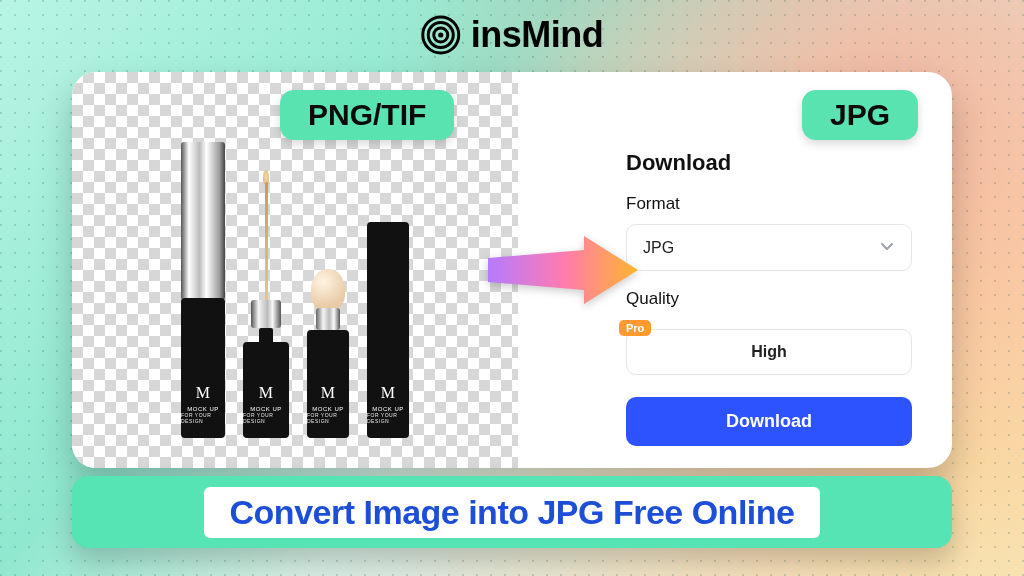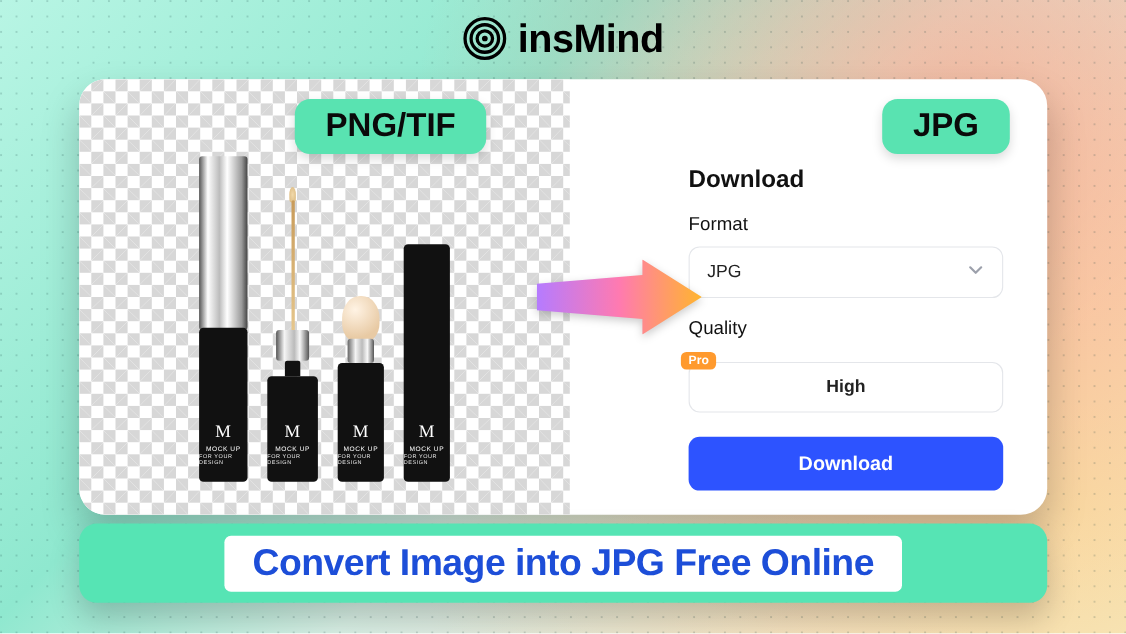--- a/index.html
+++ b/index.html
@@ -66,21 +66,21 @@
   .p3 { display:flex; flex-direction:column; align-items:center; }
   .p3 .ball { width:34px; height:42px; background:radial-gradient(circle at 35% 30%, #fff3e4, #e8caa4 70%); border-radius:48% 48% 40% 40%; }
   .p3 .ferrule { width:24px; height:22px; background:linear-gradient(90deg,#666,#f4f4f4 30%,#bbb 55%,#f8f8f8 75%,#555); border-radius:3px; margin-top:-3px;}
   .p3 .tube { height:108px; width:42px; }
   .p4 .tube { height:216px; width:42px; }
   .pill {
     position:absolute; background:#59e3b1; color:#0a0a0a;
     font-weight:800; font-size:30px; padding:8px 28px; border-radius:14px;
     box-shadow:0 4px 10px rgba(0,0,0,0.15);
   }
-  .pill.src { top:18px; left:196px; }
+  .pill.src { top:18px; left:208px; }
   .pill.dst { top:18px; right:34px; }
   .arrow {
     position:absolute; top:50%; left:416px; transform:translateY(-50%);
     width:150px; height:68px; pointer-events:none; z-index:5;
     filter: drop-shadow(0 3px 4px rgba(0,0,0,0.2));
   }
   .right { flex:1; padding:18px 40px 22px 108px; position:relative; display:flex; flex-direction:column; }
   .sec-title { font-size:22px; font-weight:800; color:#111; margin-top:60px; }
   .label { font-size:17px; font-weight:400; color:#111; margin-top:18px; }
   .select {

